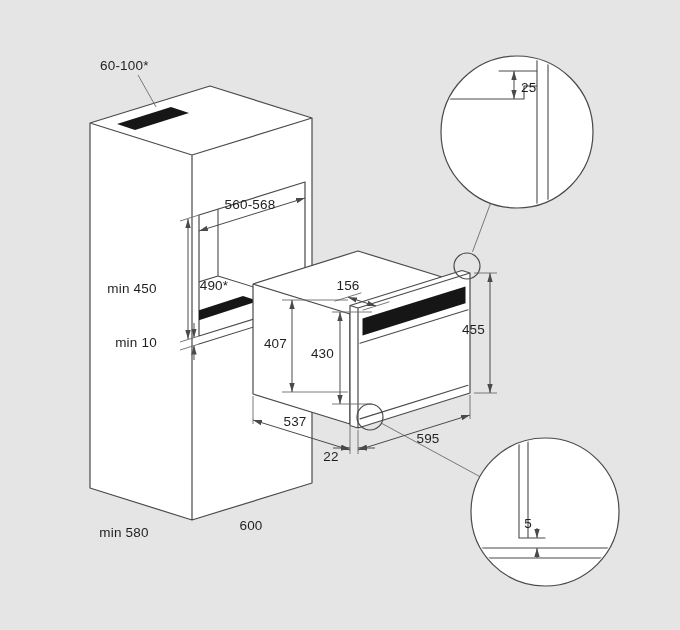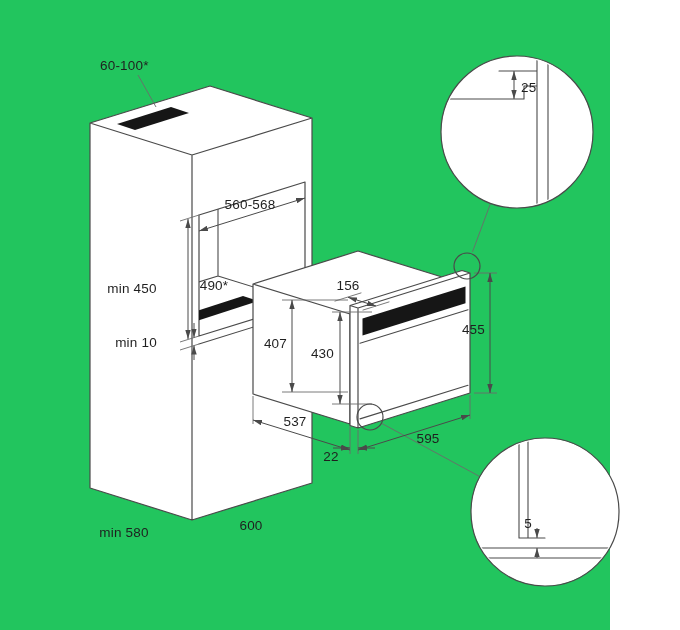--- a/index.html
+++ b/index.html
@@ -1,17 +1,17 @@
 <!DOCTYPE html>
 <html><head>
 <meta charset="utf-8">
 <style>
   html,body{margin:0;padding:0;background:#ffffff;}
   body{width:680px;height:630px;overflow:hidden;font-family:"Liberation Sans",sans-serif;}
-  .diagram-wrap{width:610px;height:630px;position:relative;background:#22c55e;}
+  .diagram-wrap{width:680px;height:630px;position:relative;background:#e5e5e5;}
   svg{display:block;}
   .ln{stroke:#4a4a4a;stroke-width:1.1;fill:none;stroke-linecap:round;stroke-linejoin:round;}
   .face{stroke:#4a4a4a;stroke-width:1.2;fill:#ffffff;stroke-linejoin:round;}
   .dark{fill:#161616;stroke:none;}
   .dim{stroke:#4a4a4a;stroke-width:1;fill:none;}
   .thin{stroke:#6b6b6b;stroke-width:0.9;fill:none;}
   .circ{stroke:#4a4a4a;stroke-width:1.2;fill:none;}
   .circ-fill{stroke:#4a4a4a;stroke-width:1.2;fill:#ffffff;}
   text{font-family:"Liberation Sans",sans-serif;font-size:13.5px;font-weight:500;
        fill:#1f1f1f;letter-spacing:.2px;}

